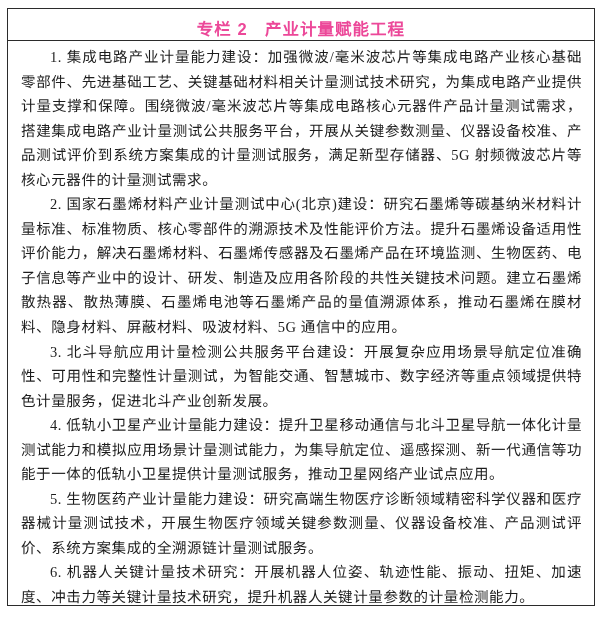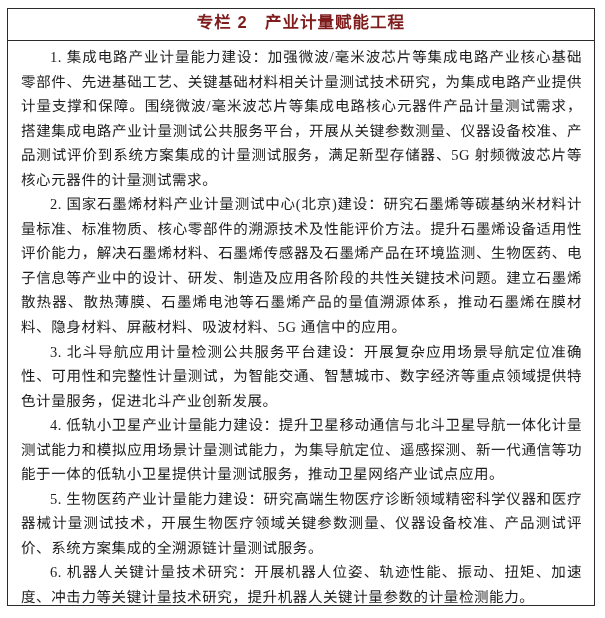--- a/index.html
+++ b/index.html
@@ -23,27 +23,27 @@
     border: 1.5px solid #2b2b2b;
     background: #ffffff;
     box-sizing: border-box;
     display: flex;
     flex-direction: column;
   }
   .box-title {
     height: 31px;
     border-bottom: 1.5px solid #2b2b2b;
     display: flex;
-    align-items: flex-start;
+    align-items: flex-end;
     justify-content: center;
     font-family: "Liberation Sans", "DejaVu Sans", sans-serif;
     font-weight: bold;
     font-size: 16.5px;
     letter-spacing: 1px;
-    color: #7f1d1d;
+    color: #ec4899;
     flex: 0 0 auto;
   }
   .box-body {
     flex: 1 1 auto;
     padding: 4px 12px 0 13px;
     overflow: hidden;
   }
   .box-body p {
     margin: 0;
     text-indent: 2em;

